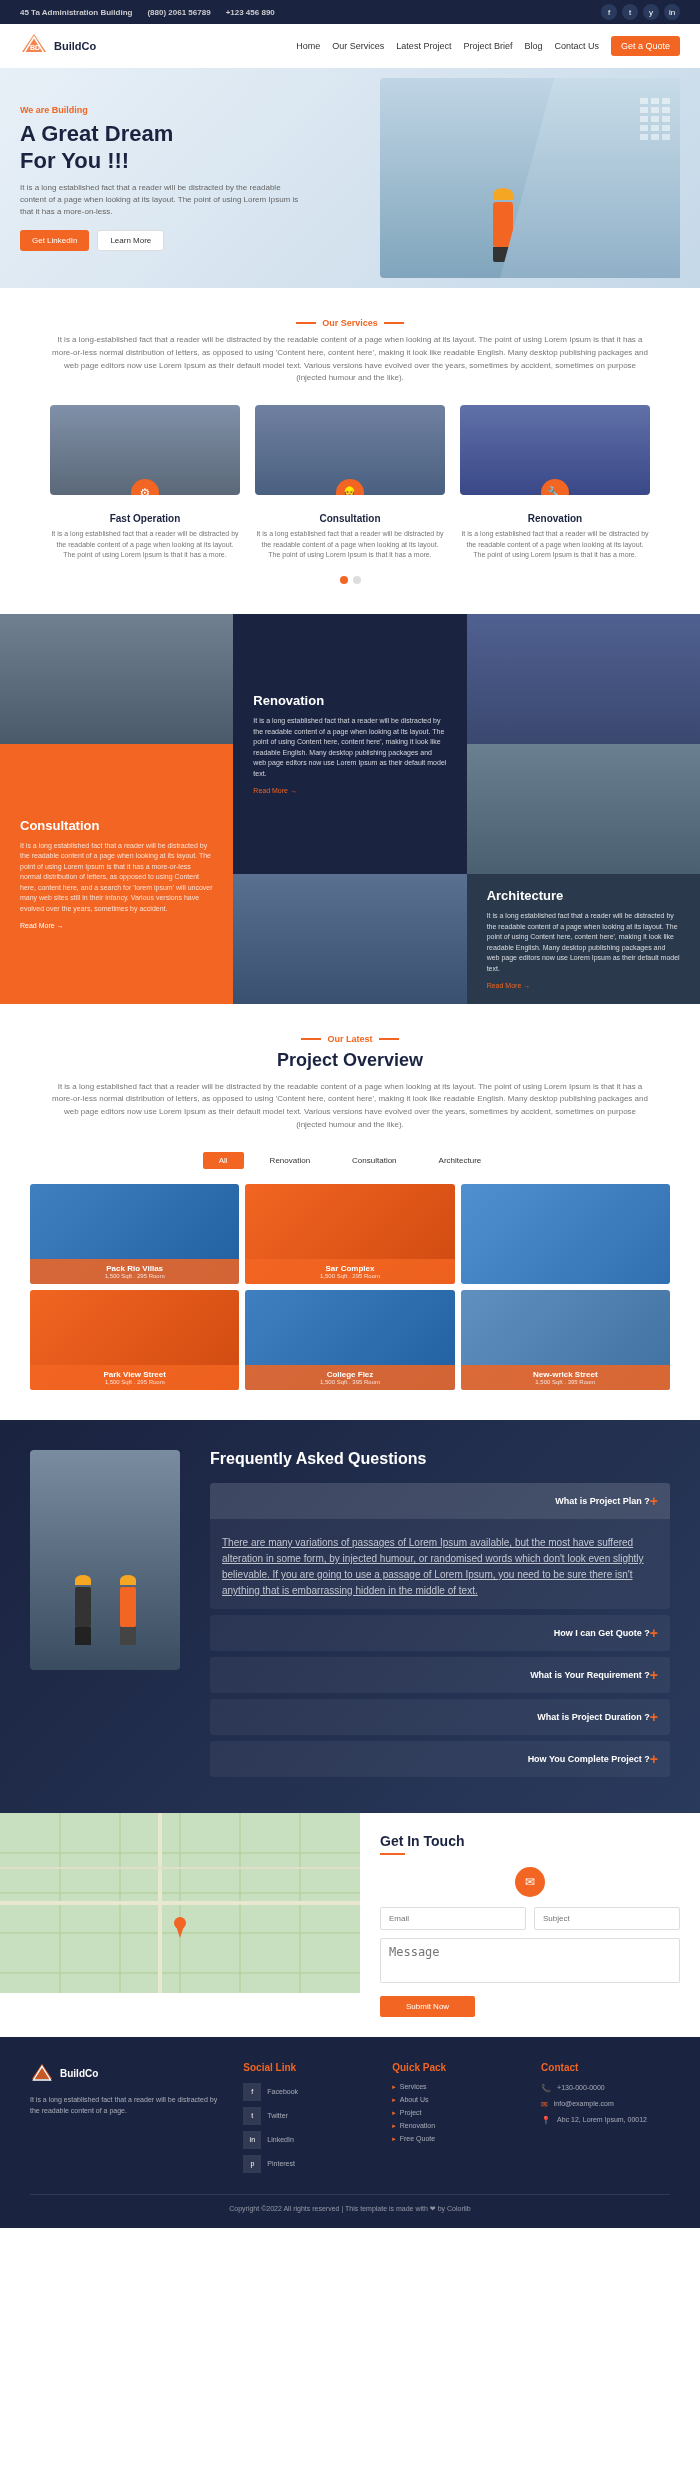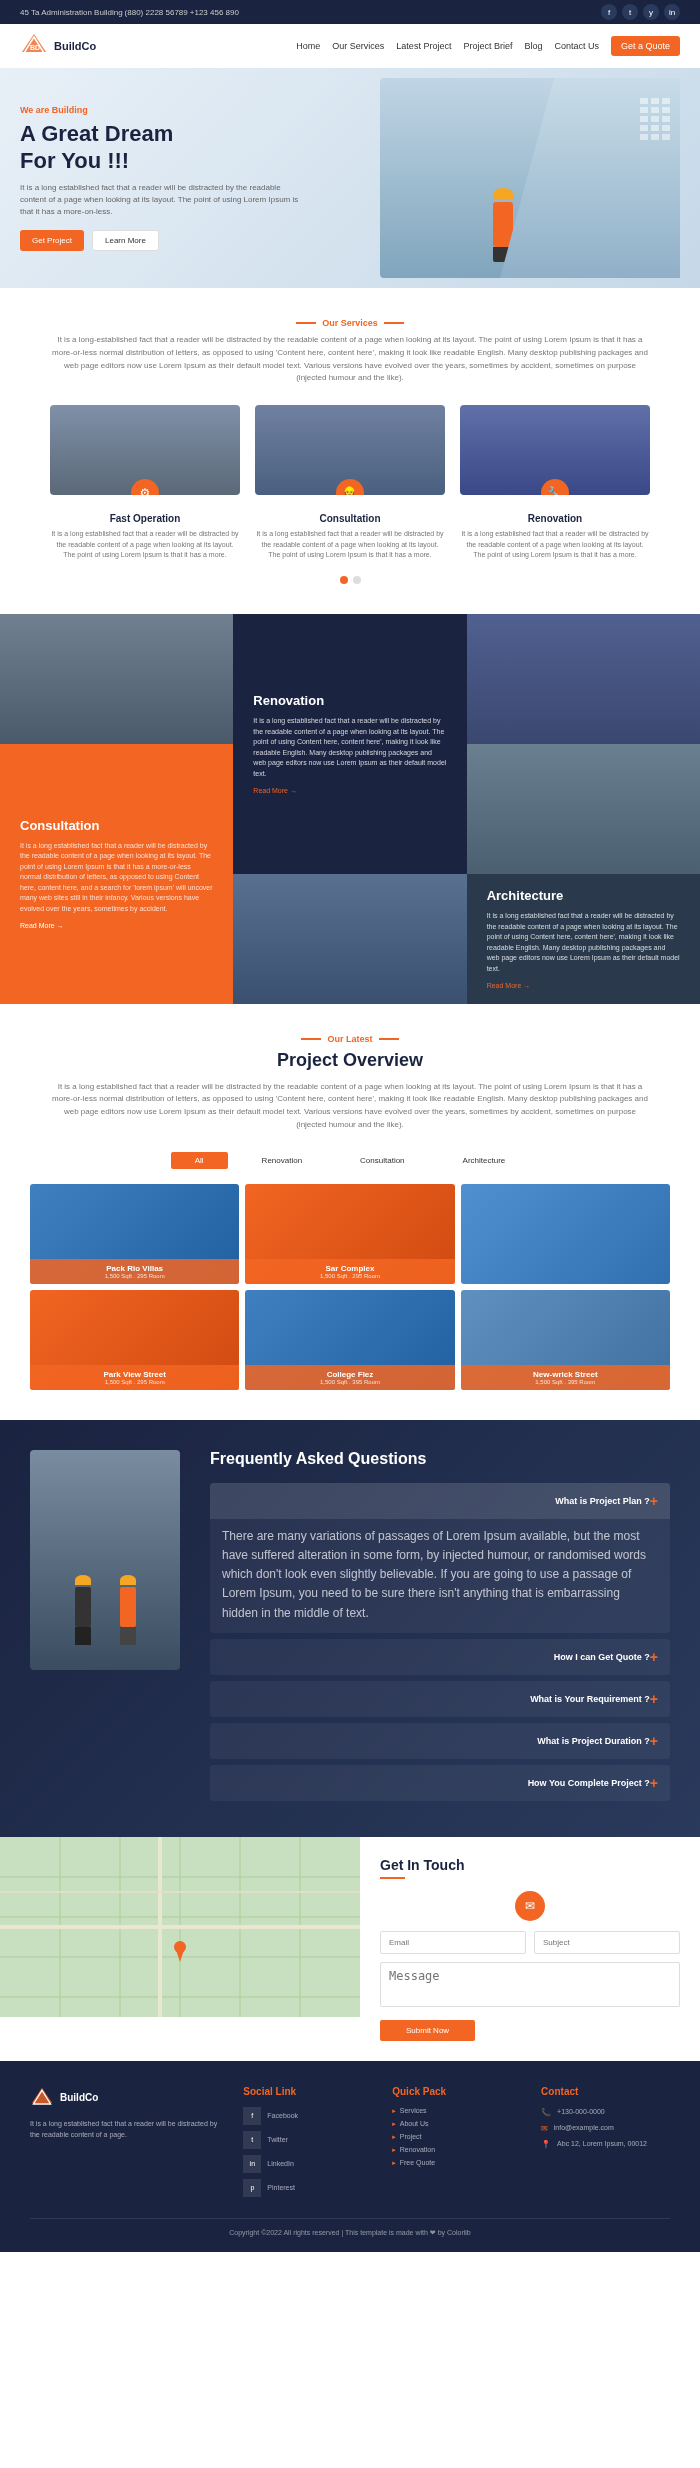--- a/index.html
+++ b/index.html
@@ -1,20 +1,20 @@
 <!DOCTYPE html>
 <html><head>
   <meta charset="utf-8">
   <style>
     * { margin: 0; padding: 0; box-sizing: border-box; }
     body { font-family: 'Segoe UI', Arial, sans-serif; width: 700px; overflow-x: hidden; }
 
     
     .top-bar { background: #1a2340; padding: 4px 20px; display: flex; justify-content: space-between; align-items: center; font-size: 9px; color: #ccc; }
-    .top-bar-left { display: flex; gap: 2px; align-items: center; }
+    .top-bar-left { display: flex; gap: 15px; align-items: center; font-weight: bold; }
     .top-bar-social { display: flex; gap: 5px; }
     .social-icon { width: 16px; height: 16px; background: #2a3a5c; border-radius: 50%; display: flex; align-items: center; justify-content: center; font-size: 8px; color: #fff; cursor: pointer; }
     .header { background: #fff; padding: 8px 20px; display: flex; justify-content: space-between; align-items: center; box-shadow: 0 1px 3px rgba(0,0,0,0.1); }
     .logo { display: flex; align-items: center; gap: 6px; }
     .logo-icon { width: 28px; height: 28px; }
     .logo-text { font-size: 11px; font-weight: 700; color: #1a2340; }
     .nav { display: flex; gap: 12px; align-items: center; }
     .nav a { font-size: 9px; color: #333; text-decoration: none; cursor: pointer; }
     .btn-get-started { background: #f26522; color: #fff; padding: 5px 10px; border-radius: 3px; font-size: 9px; cursor: pointer; border: none; }
 
@@ -54,42 +54,42 @@
     .feat-link { color: #f26522; font-size: 7px; margin-top: 8px; display: inline-block; cursor: pointer; }
     .feat-link-white { color: #fff; font-size: 7px; margin-top: 8px; display: inline-block; cursor: pointer; }
 
     .img-placeholder { width: 100%; height: 100%; }
     .img-crane { background: linear-gradient(180deg, #8090a8 0%, #5a6878 100%); }
     .img-workers { background: linear-gradient(180deg, #7080a0 0%, #4a6080 100%); }
     .img-build { background: linear-gradient(180deg, #6070a8 0%, #3a4888 100%); }
 
     
     .filter-tabs { display: flex; gap: 10px; justify-content: center; margin-bottom: 15px; }
-    .filter-tab { padding: 4px 24px; font-size: 8px; cursor: pointer; border-radius: 2px; }
+    .filter-tab { padding: 4px 16px; font-size: 8px; cursor: pointer; border-radius: 2px; }
     .filter-tab.active { background: #f26522; color: #fff; }
     .filter-tab.inactive { color: #333; background: transparent; }
 
     .projects-grid { display: grid; grid-template-columns: 1fr 1fr 1fr; gap: 6px; }
     .project-card { position: relative; overflow: hidden; border-radius: 3px; cursor: pointer; }
     .project-img { width: 100%; height: 100px; }
     .project-overlay { position: absolute; bottom: 0; left: 0; right: 0; background: rgba(242,101,34,0.85); padding: 5px 20px; }
     .project-name { font-size: 8px; font-weight: 700; color: #fff; }
     .project-meta { font-size: 6px; color: rgba(255,255,255,0.8); }
     .img-glass1 { background: linear-gradient(135deg, #4080c0 0%, #2060a0 100%); }
 
     
     .faq-section { background: linear-gradient(135deg, #1a2340 0%, #2a3a5c 100%); padding: 30px; display: flex; gap: 20px; align-items: flex-start; }
     .faq-image { width: 160px; flex-shrink: 0; }
     .faq-content { flex: 1; }
     .faq-title { font-size: 16px; font-weight: 700; color: #fff; margin-bottom: 15px; }
     .faq-item { background: rgba(255,255,255,0.05); border-radius: 3px; margin-bottom: 6px; overflow: hidden; }
     .faq-question { padding: 10px 12px; display: flex; justify-content: flex-end; align-items: center; cursor: pointer; color: #fff; font-size: 9px; font-weight: 600; }
     .faq-question.open { background: rgba(255,255,255,0.1); }
     .faq-plus { color: #f26522; font-size: 14px; font-weight: 700; }
-    .faq-answer { padding: 8px 12px 10px; color: rgba(255,255,255,0.7); font-size: 12px; line-height: 1.6; }
+    .faq-answer { padding: 16px 12px 10px; color: rgba(255,255,255,0.7); font-size: 10px; line-height: 1.6; text-decoration: underline; }
 
     
     .contact-section { display: flex; }
     .map-area { width: 360px; height: 180px; background: #d0e8d0; flex-shrink: 0; position: relative; overflow: hidden; }
     .map-placeholder { width: 100%; height: 100%; background: linear-gradient(180deg, #c8e0c8 0%, #b0cca0 100%); display: flex; align-items: center; justify-content: center; }
     .get-in-touch { flex: 1; padding: 20px; background: #fff; }
     .git-title { font-size: 14px; font-weight: 700; color: #1a2340; margin-bottom: 4px; }
     .git-underline { width: 25px; height: 2px; background: #f26522; margin-bottom: 12px; }
     .git-icon { width: 30px; height: 30px; background: #f26522; border-radius: 50%; display: flex; align-items: center; justify-content: center; color: #fff; font-size: 12px; margin: 0 auto 10px; }
     .form-row { display: flex; gap: 8px; margin-bottom: 8px; }
@@ -124,21 +124,21 @@
     .building-visual { position: absolute; right: 0; top: 0; width: 180px; height: 100%; background: linear-gradient(180deg, #c8dce8 0%, #90b0c8 100%); clip-path: polygon(30% 0%, 100% 0%, 100% 100%, 0% 100%); }
     .building-windows { position: absolute; right: 10px; top: 20px; display: grid; grid-template-columns: 1fr 1fr 1fr; gap: 3px; }
     .bw { width: 8px; height: 6px; background: rgba(255,255,255,0.5); }
   </style>
 </head>
 <body>
 
 <div class="top-bar">
   <div class="top-bar-left">
     <span style="font-size:8px;">45 Ta Administration Building</span>
-    <span style="font-size:8px;">(880) 2228 56789</span>
+    <span style="font-size:8px;">(880) 2061 56789</span>
     <span style="font-size:8px;">+123 456 890</span>
   </div>
   <div class="top-bar-social">
     <div class="social-icon">f</div>
     <div class="social-icon">t</div>
     <div class="social-icon">y</div>
     <div class="social-icon">in</div>
   </div>
 </div>
 
@@ -161,21 +161,21 @@
     <button class="btn-get-started">Get a Quote</button>
   </div>
 </div>
 
 <div class="hero">
   <div class="hero-content">
     <div class="hero-tag">We are Building</div>
     <div class="hero-title">A Great Dream<br>For You !!!</div>
     <div class="hero-desc">It is a long established fact that a reader will be distracted by the readable content of a page when looking at its layout. The point of using Lorem Ipsum is that it has a more-on-less.</div>
     <div class="hero-buttons">
-      <button class="btn-primary">Get Project</button>
+      <button class="btn-primary">Get LinkedIn</button>
       <button class="btn-secondary">Learn More</button>
     </div>
   </div>
   <div class="hero-workers">
     <div class="building-visual">
       <div class="building-windows">
         <div class="bw"></div>
           <div class="bw"></div>
           <div class="bw"></div>
         <div class="bw"></div>

